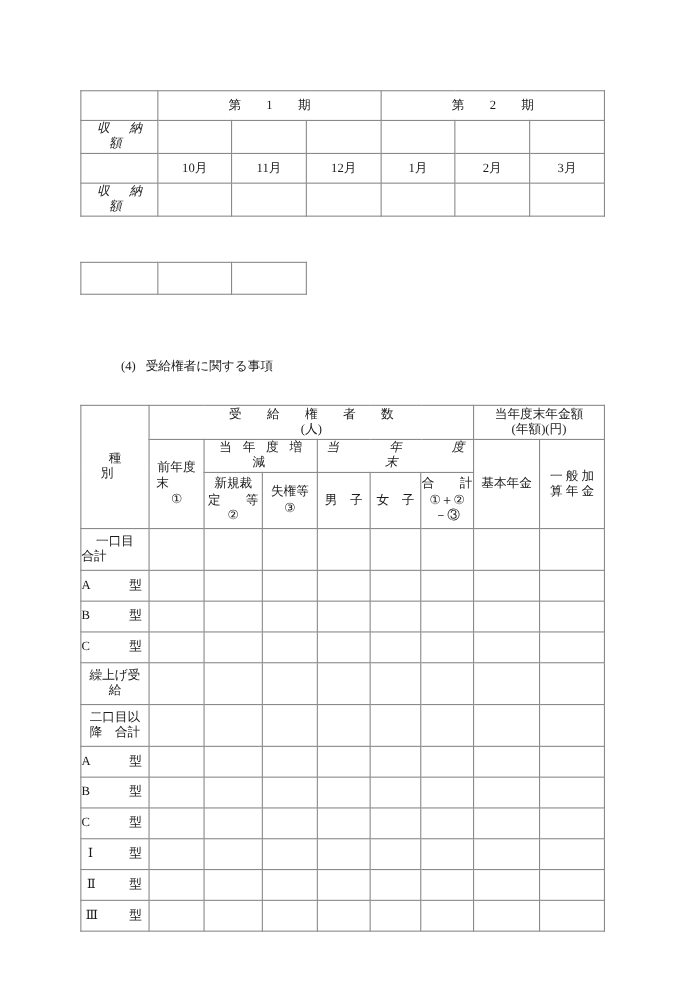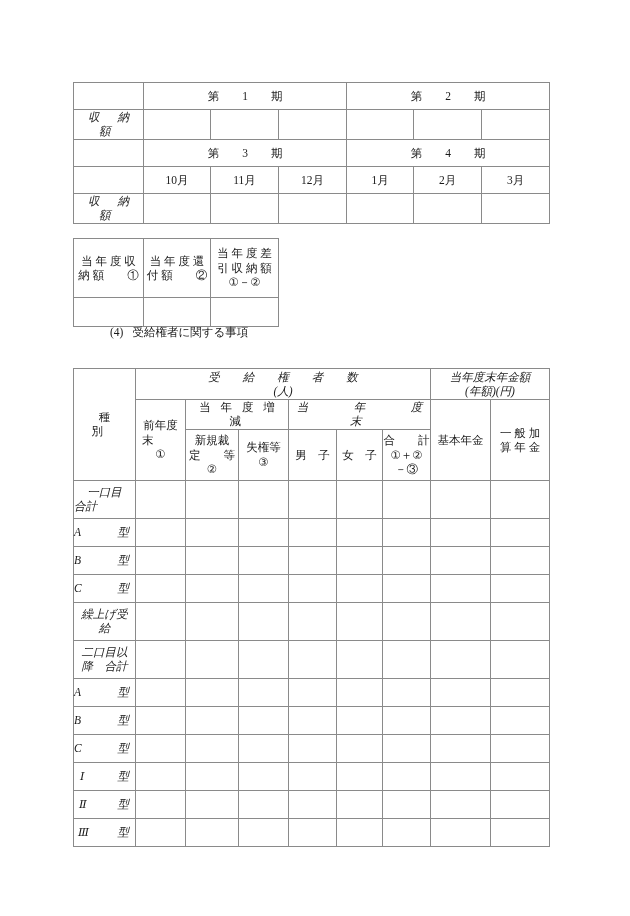--- a/index.html
+++ b/index.html
@@ -45,21 +45,20 @@
   .sp2 { letter-spacing: 0.65em; text-indent: 0.65em; font-style: italic; }
   .sp3 { letter-spacing: 1.25em; text-indent: 1.25em; }
 
   .lh-tight { line-height: 1.22; }
 
   
   td.rowlabel {
     text-align: left;
     padding-left: 7px;
     padding-right: 6px;
-    font-style: italic;
   }
   td.rowlabel .two {
     display: block;
     white-space: nowrap;
   }
   td.rowlabel .indent-right {
     display: block;
     text-align: left;
     padding-right: 4px;
   }
@@ -86,21 +85,21 @@
     color: #1a1a1a;
     margin-left: 14px;
   }
   #heading-4 { left: 96px; top: 325px; }
   #heading-1 { left: 117px; top: 344px; }
   .hnum { display: inline-block; margin-right: 9px; }
 
   
   #table-jukyu { left: 73px; top: 368px; width: 476px; }
   #table-jukyu td { font-size: 11.5px; }
-  td.h-a { height: 30px; font-style: italic; }
+  td.h-a { height: 30px; }
   td.h-b { height: 22px; }
   td.h-c { height: 50px; }
   td.r-tall { height: 37px; }
   td.r-short { height: 27px; }
   .vcenter-block { display: block; }
 </style>
 </head>
 <body>
 
 <div class="page">
@@ -125,25 +124,20 @@
         <td class="lbl sp2">収 納 額</td>
         <td></td>
         <td></td>
         <td></td>
         <td></td>
         <td></td>
         <td></td>
       </tr>
       <tr>
         <td class="blank"></td>
-        <td colspan="3">第　　3　　期</td>
-        <td colspan="3">第　　4　　期</td>
-      </tr>
-      <tr>
-        <td class="blank"></td>
         <td>10月</td>
         <td>11月</td>
         <td>12月</td>
         <td>1月</td>
         <td>2月</td>
         <td>3月</td>
       </tr>
       <tr>
         <td class="lbl sp2">収 納 額</td>
         <td></td>
@@ -156,35 +150,20 @@
     </tbody>
   </table>
 
   <table class="form" id="table-nendo">
     <colgroup>
       <col style="width:70px">
         <col style="width:67px">
         <col style="width:68px">
     </colgroup>
     <tbody>
-      <tr>
-        <td class="head3 lh-tight">
-          <span class="vcenter-block">当 年 度 収</span>
-          <span class="vcenter-block">納 額　　①</span>
-        </td>
-        <td class="head3 lh-tight">
-          <span class="vcenter-block">当 年 度 還</span>
-          <span class="vcenter-block">付 額　　②</span>
-        </td>
-        <td class="head3 lh-tight">
-          <span class="vcenter-block">当 年 度 差</span>
-          <span class="vcenter-block">引 収 納 額</span>
-          <span class="vcenter-block">①－②</span>
-        </td>
-      </tr>
       <tr>
         <td class="fill3"></td>
         <td class="fill3"></td>
         <td class="fill3"></td>
       </tr>
     </tbody>
   </table>
 
   <div class="heading" id="heading-4"><span class="hnum">(4)</span><span>受給権者に関する事項</span></div>
 

